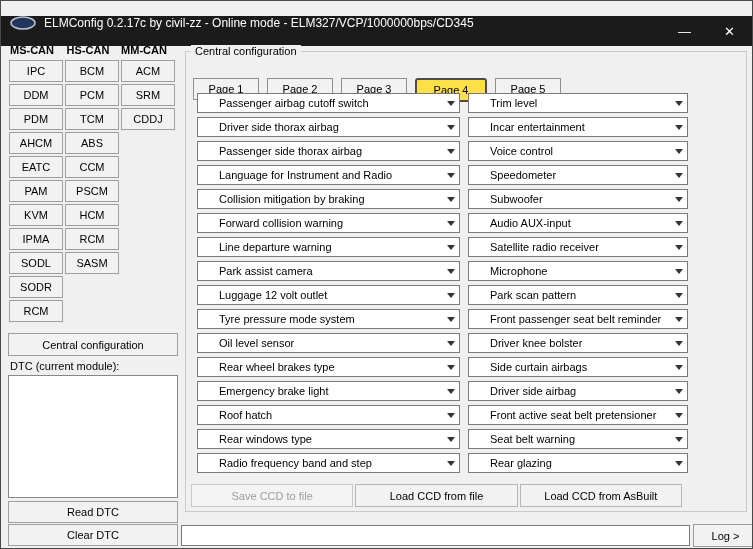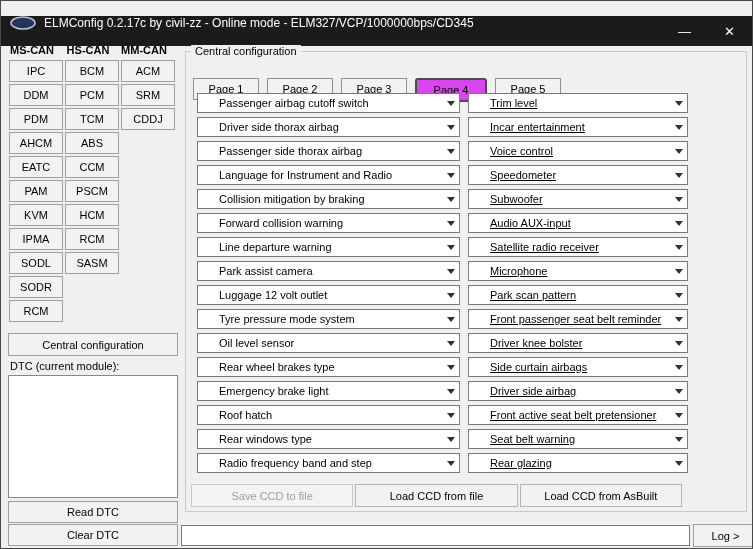--- a/index.html
+++ b/index.html
@@ -41,27 +41,27 @@
 
   
   .groupbox    { position:absolute; left:184px; top:50px; width:562px; height:461px;
                  border:1px solid #c9c9c9; }
   .group-label { position:absolute; left:190px; top:44px; background:#f0f0f0; padding:0 4px; }
 
   
   .page-tabs { position:absolute; left:192px; top:77px; height:26px;
                display:flex; align-items:flex-start; gap:8px; }
   .page-btn  { width:66px; height:22px; border-color:#8f8f8f; }
-  .page-btn.selected { width:72px; height:24px; background:#d946ef;
+  .page-btn.selected { width:72px; height:24px; background:#fde047;
                        border:2px solid #4c4c4c; border-radius:3px; }
 
   
   .combo-col { position:absolute; top:92px; }
   .combo-col.left  { left:196px; width:263px; }
-  .combo-col.right { left:467px; width:220px;text-decoration:underline; }
+  .combo-col.right { left:467px; width:220px; }
   .combo { height:20px; margin-bottom:4px; background:#fff; border:1px solid #7a7a7a;
            display:flex; align-items:center; }
   .combo-text { flex:1; padding-left:21px; white-space:nowrap; overflow:hidden; }
   .combo-arrow { width:16px; align-self:stretch; display:flex; align-items:center;
                  justify-content:center; }
   .combo-arrow::after { content:""; width:0; height:0;
                         border-left:4px solid transparent; border-right:4px solid transparent;
                         border-top:5px solid #333; }
 
   

